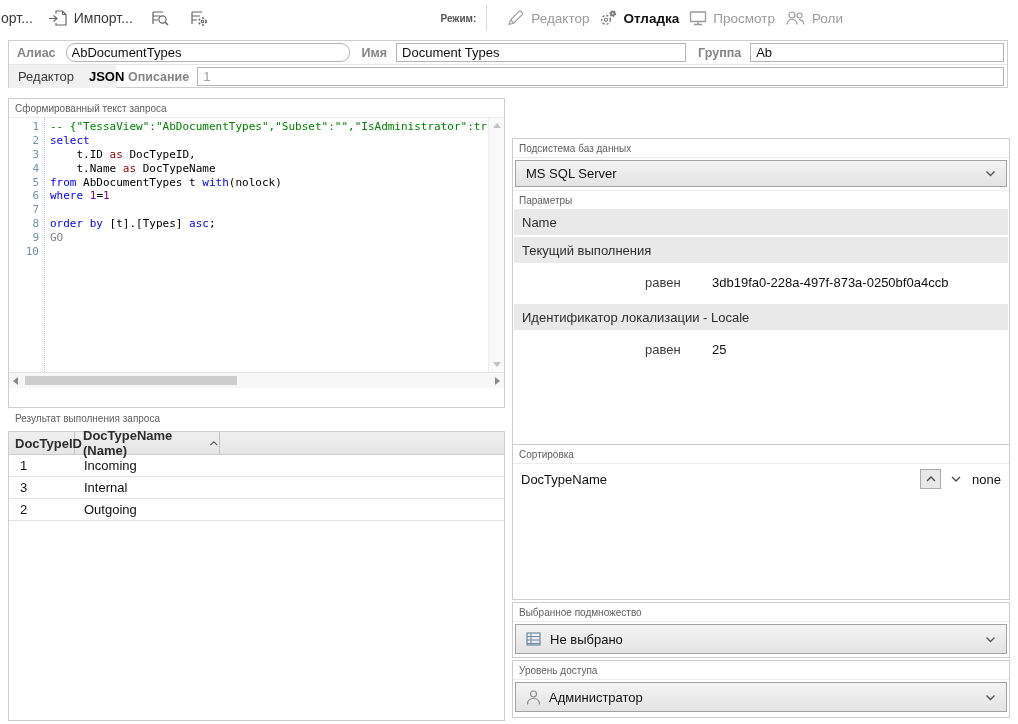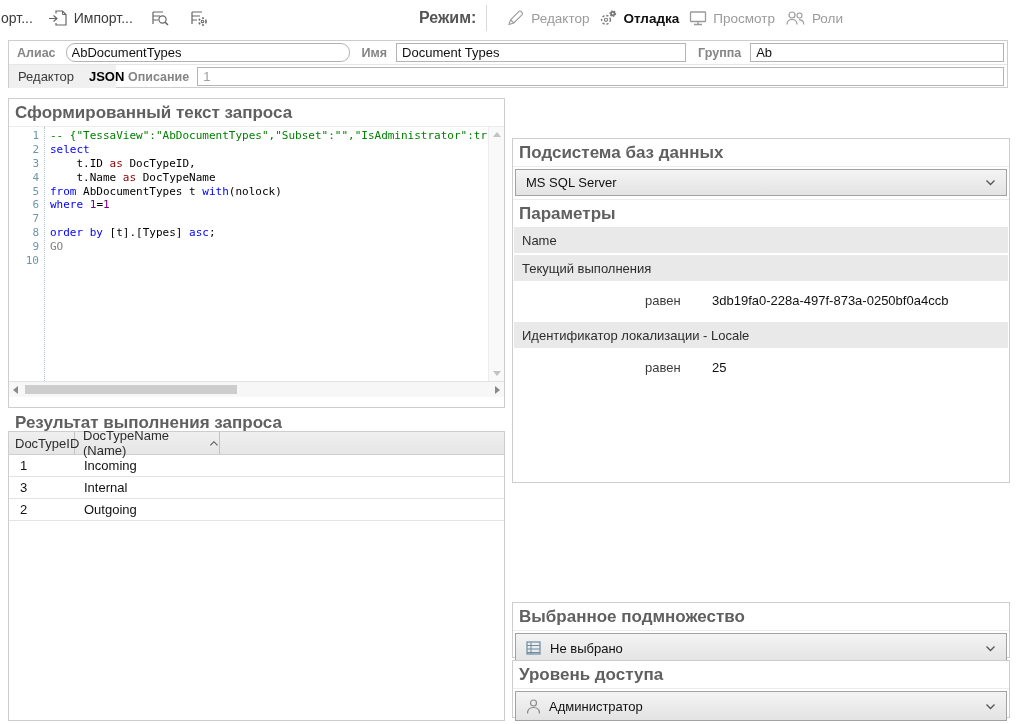--- a/index.html
+++ b/index.html
@@ -7,39 +7,39 @@
        font-family:"Liberation Sans",sans-serif;font-size:13px;color:#1a1a1a;
        -webkit-font-smoothing:antialiased;}
   .screen{position:absolute;inset:0;background:#fff;}
 
   
   .toolbar{position:absolute;left:0;top:0;width:851px;height:36px;display:flex;align-items:center;background:#fff;}
   .tb-text{color:#3c3c3c;font-size:14px;}
   .tb-btn{display:flex;align-items:center;gap:6px;cursor:default;color:#3c3c3c;font-size:14px;}
   .tb-icon-btn{display:flex;align-items:center;justify-content:center;width:26px;height:26px;}
   .tb-right{margin-left:auto;display:flex;align-items:center;padding-right:8px;}
-  .mode-caption{font-weight:bold;color:#555;font-size:16px;margin-right:10px;}
+  .mode-caption{font-weight:bold;color:#555;font-size:10px;margin-right:10px;}
   .tb-sep{width:1px;height:26px;background:#d8d8d8;margin-right:10px;}
   .mode-btn{display:flex;align-items:center;gap:5px;margin-left:9px;color:#9b9b9b;font-size:13.5px;cursor:default;}
   .mode-btn.active{color:#111;font-weight:bold;}
 
   
   .form-box{position:absolute;left:8px;top:40px;width:1000px;height:48px;border:1px solid #cdcdcd;box-sizing:border-box;background:#fff;}
   .f-row{display:flex;align-items:center;height:23px;}
   .f-row1{border-bottom:1px solid #e6e6e6;}
   .f-lbl{color:#858585;font-weight:bold;font-size:12.5px;white-space:nowrap;}
   .f-inp{height:17px;border:1px solid #b4b4b4;font-family:"Liberation Sans",sans-serif;font-size:13px;color:#111;padding:0 5px;outline:none;background:#fff;}
   .tabs-bg{height:100%;width:107px;background:#f0f0f0;display:flex;align-items:center;flex:none;}
   .tab-plain{color:#3a3a3a;margin-left:9px;font-size:13px;}
   .tab-bold{color:#000;font-weight:bold;margin-left:15px;font-size:13px;}
   .desc-inp{color:#9e9e9e;}
 
   
   .box{position:absolute;border:1px solid #cdcdcd;box-sizing:border-box;background:#fff;}
-  .sec-title{font-weight:bold;color:#606060;font-size:17px;padding:4px 6px 3px 6px;white-space:nowrap;}
+  .sec-title{font-weight:normal;color:#606060;font-size:10px;padding:4px 6px 3px 6px;white-space:nowrap;}
   .title-line{border-bottom:1px solid #ececec;}
 
   
   .editor-box{left:8px;top:98px;width:497px;height:310px;}
   .editor-body{position:relative;display:flex;height:254px;overflow:hidden;background:#fff;}
   .gutter{width:30px;flex:none;padding:2px 5px 0 0;text-align:right;color:#6d96ab;
           font-family:"DejaVu Sans Mono",monospace;font-size:11px;border-right:1px dotted #aebfc9;}
   .gutter .ln{height:13.9px;line-height:13.9px;}
   .code{flex:1;padding:2px 0 0 5px;font-family:"DejaVu Sans Mono",monospace;font-size:11px;overflow:hidden;}
   .code-line{height:13.9px;line-height:13.9px;white-space:pre;}
@@ -56,21 +56,21 @@
   .hscroll{position:relative;height:15px;background:#f7f7f7;border-top:1px solid #e3e3e3;}
   .harr{width:0;height:0;position:absolute;top:4px;}
   .harr-l{left:4px;border-top:4px solid transparent;border-bottom:4px solid transparent;border-right:5px solid #8a8a8a;}
   .harr-r{right:4px;border-top:4px solid transparent;border-bottom:4px solid transparent;border-left:5px solid #8a8a8a;}
   .hthumb{position:absolute;left:16px;top:3px;height:9px;width:212px;background:#cdcdcd;}
 
   
   .result-title{position:absolute;left:9px;top:409px;}
   .result-box{left:8px;top:431px;width:497px;height:290px;}
   .thead{display:flex;height:22px;background:linear-gradient(#efefef,#e6e6e6);border-bottom:1px solid #cdcdcd;align-items:center;font-size:13px;color:#2c2c2c;}
-  .th{height:100%;display:flex;align-items:center;box-sizing:border-box;}
+  .th{height:100%;display:flex;align-items:center;box-sizing:border-box;font-weight:bold;}
   .th.c1{width:66px;padding-left:6px;border-right:1px solid #c3c3c3;}
   .th.c2{width:145px;padding-left:8px;border-right:1px solid #c3c3c3;gap:7px;}
   .th.fill{flex:1;}
   .trow{display:flex;height:21px;align-items:center;border-bottom:1px solid #e4e4e4;font-size:13px;color:#111;}
   .trow .td{box-sizing:border-box;}
   .trow .c1{width:66px;padding-left:11px;}
   .trow .c2{padding-left:9px;}
 
   
   .rp{left:512px;width:498px;}
@@ -272,20 +272,39 @@
           <span class="cond-val">3db19fa0-228a-497f-873a-0250bf0a4ccb</span>
         </div>
         <div class="pbar">Идентификатор локализации - Locale</div>
         <div class="cond-row">
           <span class="cond">равен</span>
           <span class="cond-val">25</span>
         </div>
       </div>
   </div>
 
+  <div class="box rp boxB">
+    <div class="sec-title rp-line">Сортировка</div>
+    <div>
+        <div class="sort-row">
+          <span class="sort-name">DocTypeName</span>
+          <span class="sort-btn up">
+            <svg width="10" height="6" viewBox="0 0 10 6">
+              <path d="M1 5 L5 1 L9 5" fill="none" stroke="#4a4a4a" stroke-width="1.3"></path>
+            </svg>
+          </span>
+          <span class="sort-btn dn">
+            <svg width="10" height="6" viewBox="0 0 10 6">
+              <path d="M1 1 L5 5 L9 1" fill="none" stroke="#4a4a4a" stroke-width="1.3"></path>
+            </svg>
+          </span>
+          <span class="sort-dir">none</span>
+        </div>
+      </div>
+  </div>
 
   <div class="box rp boxC">
     <div class="sec-title rp-line">Выбранное подмножество</div>
     <div class="combo combo-lg">
       <span class="drop-icon">
         <svg width="18" height="16" viewBox="0 0 18 16">
           <rect x="2" y="2" width="13" height="12" fill="none" stroke="#6d8ba1" stroke-width="1.2"></rect>
           <path d="M2 5.5 h13 M2 9 h13 M2 12.5 h13 M6 2 v12" stroke="#6d8ba1" stroke-width="1" fill="none"></path>
         </svg>
       </span>

